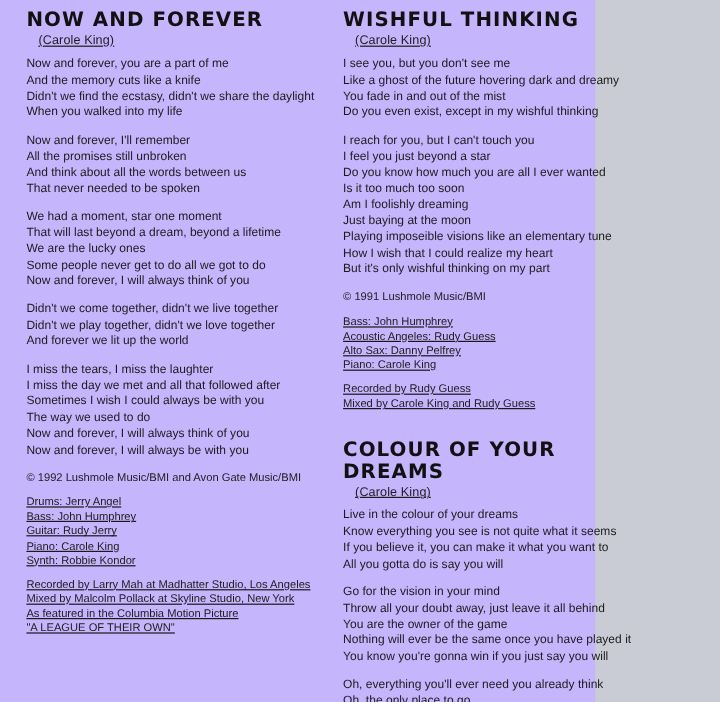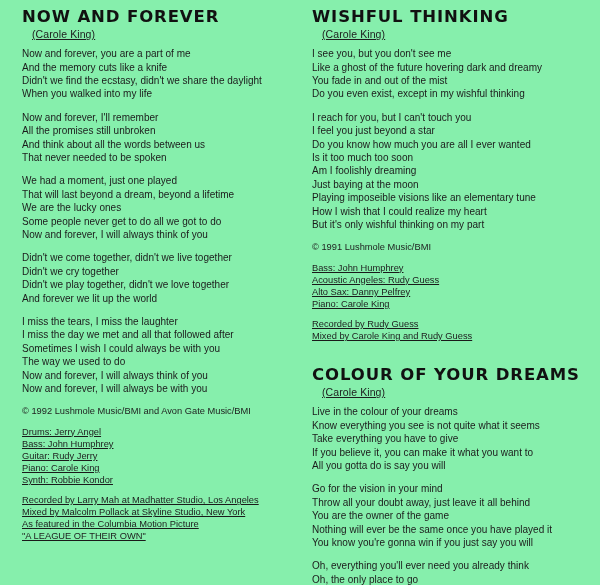--- a/index.html
+++ b/index.html
@@ -9,23 +9,23 @@
   }
   body {
     width: 600px;
     height: 585px;
     font-family: "Liberation Sans", sans-serif;
     color: #1a1a1a;
     overflow: hidden;
   }
   .page {
     position: relative;
-    width: 600px;
+    width: 496px;
     height: 585px;
-    background: #86efac;
+    background: #c4b5fd;
     box-sizing: border-box;
   }
   .columns {
     display: flex;
     flex-direction: row;
     padding: 8px 0 0 0;
     height: 100%;
     box-sizing: border-box;
   }
   .col {
@@ -106,30 +106,29 @@
         </div>
 
         <div class="stanza">
           <div class="lyric-line">Now and forever, I'll remember</div>
           <div class="lyric-line">All the promises still unbroken</div>
           <div class="lyric-line">And think about all the words between us</div>
           <div class="lyric-line">That never needed to be spoken</div>
         </div>
 
         <div class="stanza">
-          <div class="lyric-line">We had a moment, just one played</div>
+          <div class="lyric-line">We had a moment, star one moment</div>
           <div class="lyric-line">That will last beyond a dream, beyond a lifetime</div>
           <div class="lyric-line">We are the lucky ones</div>
           <div class="lyric-line">Some people never get to do all we got to do</div>
           <div class="lyric-line">Now and forever, I will always think of you</div>
         </div>
 
         <div class="stanza">
           <div class="lyric-line">Didn't we come together, didn't we live together</div>
-          <div class="lyric-line">Didn't we cry together</div>
           <div class="lyric-line">Didn't we play together, didn't we love together</div>
           <div class="lyric-line">And forever we lit up the world</div>
         </div>
 
         <div class="stanza">
           <div class="lyric-line">I miss the tears, I miss the laughter</div>
           <div class="lyric-line">I miss the day we met and all that followed after</div>
           <div class="lyric-line">Sometimes I wish I could always be with you</div>
           <div class="lyric-line">The way we used to do</div>
           <div class="lyric-line">Now and forever, I will always think of you</div>
@@ -197,21 +196,20 @@
 
       <div class="title-gap"></div>
 
       <div class="song">
         <div class="song-title">COLOUR OF YOUR DREAMS</div>
         <div class="song-writer">(Carole King)</div>
 
         <div class="stanza">
           <div class="lyric-line">Live in the colour of your dreams</div>
           <div class="lyric-line">Know everything you see is not quite what it seems</div>
-          <div class="lyric-line">Take everything you have to give</div>
           <div class="lyric-line">If you believe it, you can make it what you want to</div>
           <div class="lyric-line">All you gotta do is say you will</div>
         </div>
 
         <div class="stanza">
           <div class="lyric-line">Go for the vision in your mind</div>
           <div class="lyric-line">Throw all your doubt away, just leave it all behind</div>
           <div class="lyric-line">You are the owner of the game</div>
           <div class="lyric-line">Nothing will ever be the same once you have played it</div>
           <div class="lyric-line">You know you're gonna win if you just say you will</div>

